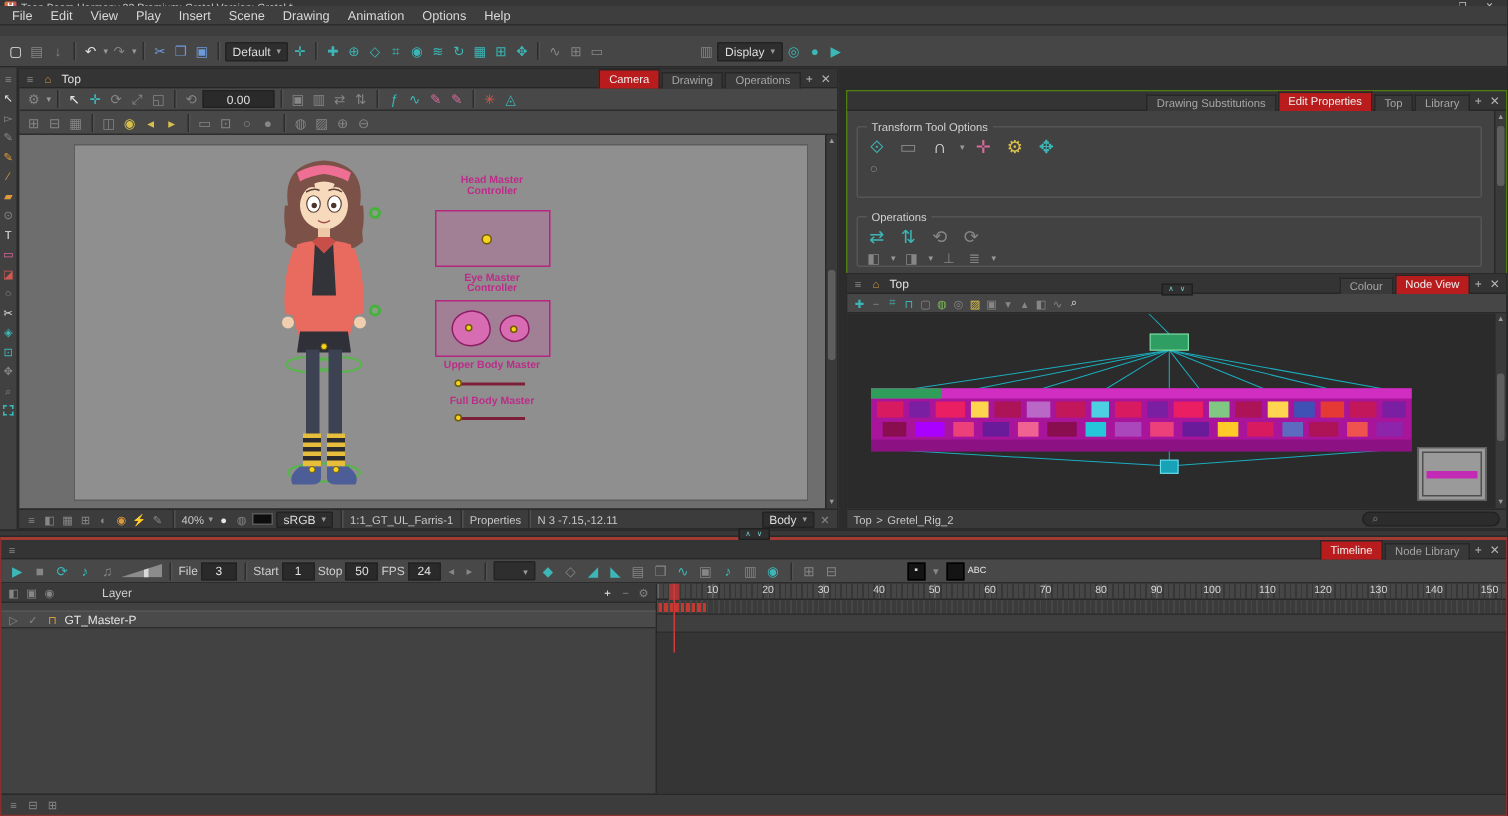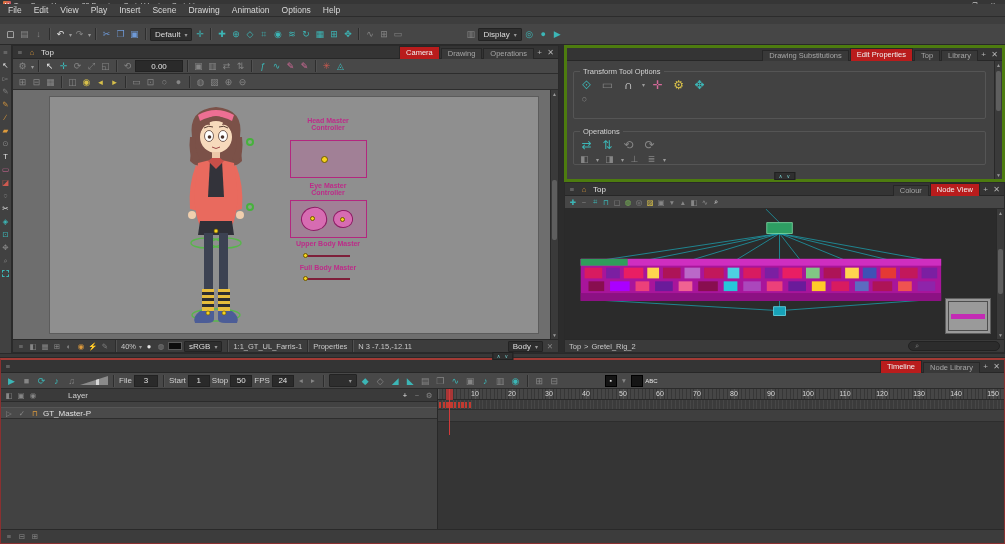--- a/index.html
+++ b/index.html
@@ -58,21 +58,21 @@
   .ctl-label{position:absolute;width:60px;text-align:center;color:#bd2c89;font-size:7px;line-height:7px;font-weight:bold}
   .ctl-box{position:absolute;left:240px;width:77px;background:rgba(216,82,172,.25);border:1px solid #b3277f}
   .ydot{position:absolute;width:7px;height:7px;border-radius:50%;background:#f7d21e;border:1px solid #6e5a00}
   .ydot.sm{width:5px;height:5px}
   .ctl-slider{position:absolute;height:2px;background:#7e1f3a}
   .green-toggle{position:absolute;width:8px;height:8px;border-radius:50%;border:2px solid #46b23c;background:rgba(120,220,110,.25)}
   .eye-shape{position:absolute;background:#d76cb2;border:1px solid #8e1d66}
 
   
   .right-col{position:absolute;left:564px;top:0;width:441px;height:308px}
-  .tool-props{position:absolute;left:0;top:0;width:441px;height:137px;background:#424242;border:3px solid #4d7c0f}
+  .tool-props{position:absolute;left:0;top:15px;width:441px;height:137px;background:#424242;border:1px solid #4d7c0f}
   .tp-body{position:absolute;left:0;top:13px;right:8px;bottom:0}
   .tp-group{position:absolute;left:6px;right:8px;border:1px solid #555;border-radius:2px;padding:4px 4px 2px}
   .tp-label{position:absolute;top:-5px;left:6px;background:#424242;padding:0 3px;font-size:7.5px;color:#d2d2d2}
   .tp-row{display:flex;align-items:center;gap:4px;margin:1px 0}
   .node-view{position:absolute;left:0;top:137px;width:441px;height:171px;background:#3c3c3c;border:1px solid #2a2a2a}
   .nv-toolbar{display:flex;align-items:center;height:13px;background:#464646;border-bottom:1px solid #2b2b2b;padding:0 3px;gap:1px}
   .nv-canvas{position:absolute;left:0;top:26px;right:8px;bottom:13px;background:#2b2b2b;overflow:hidden}
   .graph-svg{position:absolute;left:0;top:0;width:100%;height:100%}
   .navigator{position:absolute;right:5px;bottom:5px;width:46px;height:36px;background:#9a9a9a;border:1px solid #5f5f5f}
   .navigator .view-rect{position:absolute;left:2px;top:2px;right:2px;bottom:2px;border:1px solid #4e4e4e}

